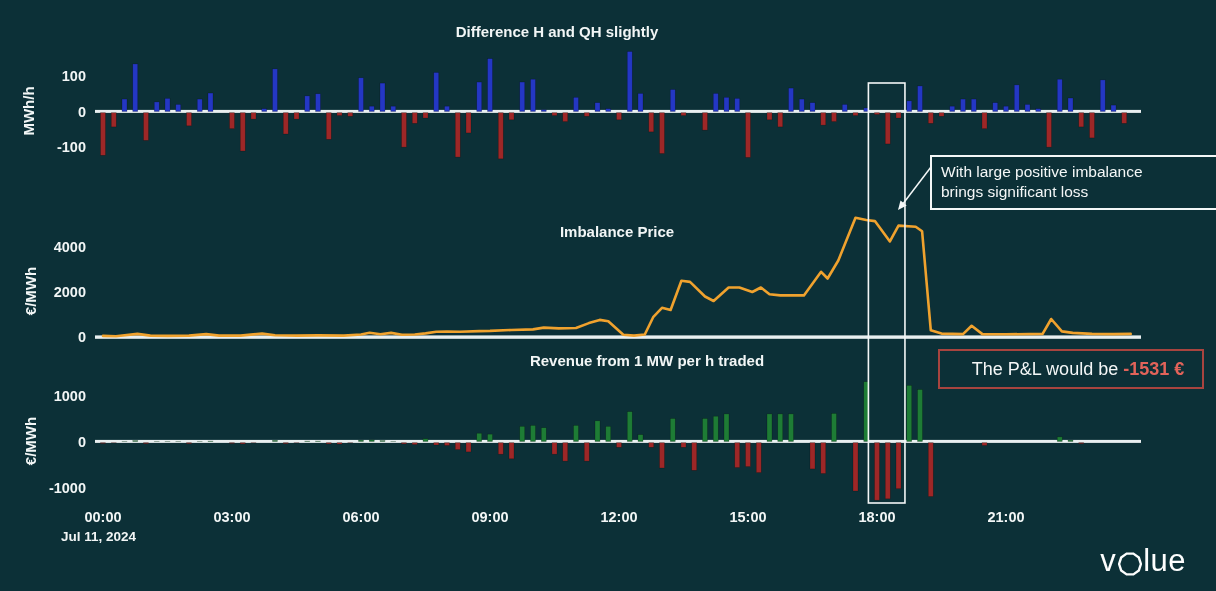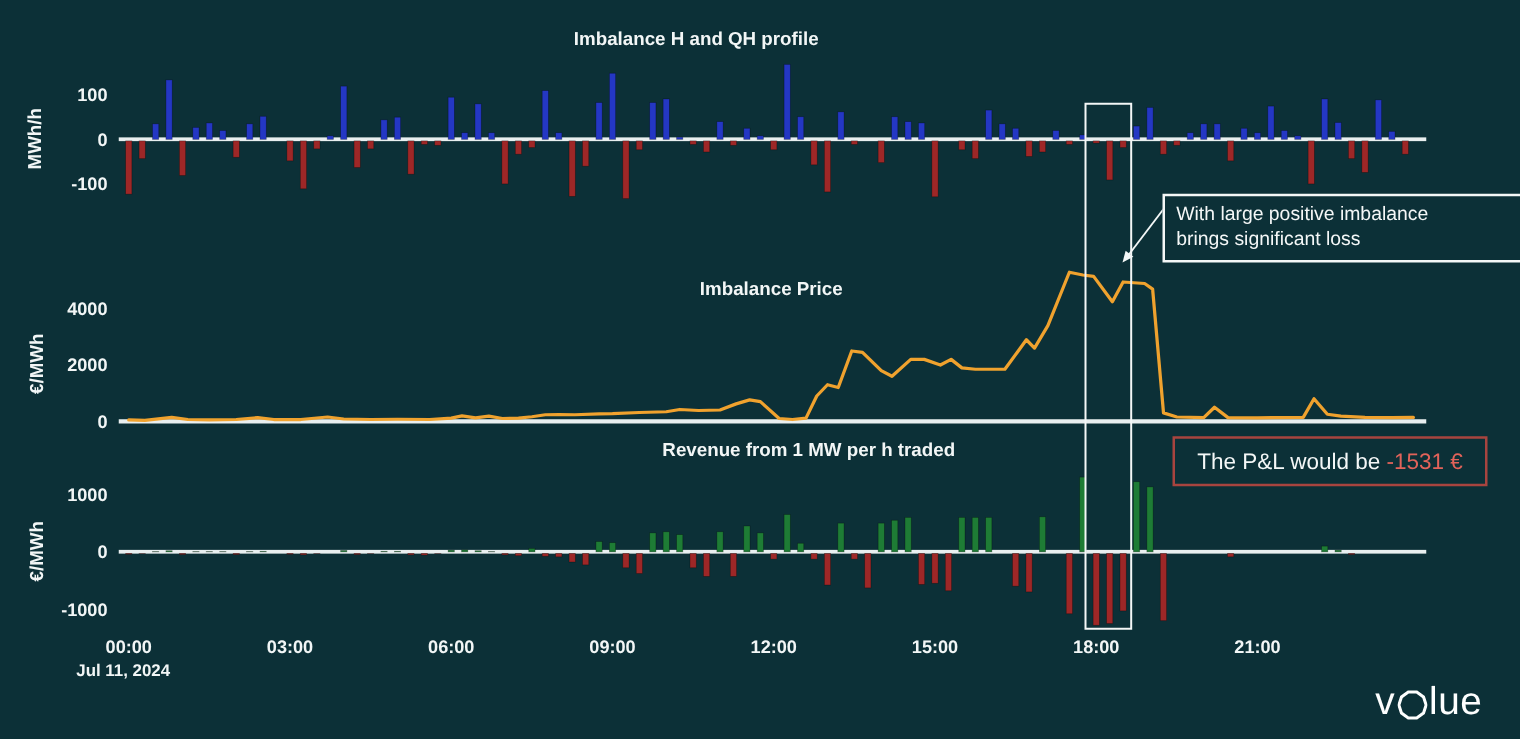--- a/index.html
+++ b/index.html
@@ -10,21 +10,21 @@
       font-size:15px;font-weight:bold;color:#f2f6f6;white-space:nowrap;}
   .y-unit{position:absolute;z-index:2;transform:translate(-50%,-50%) rotate(-90deg);
       font-size:15px;font-weight:bold;color:#f2f6f6;white-space:nowrap;}
   .date-label{position:absolute;z-index:2;font-size:13.5px;font-weight:bold;color:#f2f6f6;}
   .anno-box{position:absolute;left:930px;top:155px;width:256px;z-index:3;
       border:2px solid #f4f7f7;background:#0c3037;padding:5px 25px 7px 9px;
       font-size:15.5px;line-height:1.27;font-weight:400;color:#f4f7f7;}
   .pnl-box{position:absolute;left:938px;top:349px;width:248px;height:36px;z-index:3;
       border:2px solid #a8443f;background:#0c3037;display:flex;align-items:center;
       justify-content:center;font-size:18px;color:#f4f7f7;white-space:pre;}
-  .pnl-value{font-weight:400;}
+  .pnl-value{font-weight:700;}
   .logo{position:absolute;right:30px;bottom:12px;z-index:3;display:flex;align-items:center;
       font-size:31px;color:#fdfefe;letter-spacing:0.5px;font-weight:400;}
   .logo svg{margin:6px 1px 0 2px;}
 </style>
 </head>
 <body>
 
 <div id="app">
 
   <svg id="chart-svg" width="1216" height="591">
@@ -218,36 +218,36 @@
       <text x="490" y="522" text-anchor="middle" fill="#f2f6f6" font-size="14.5" font-weight="bold" font-family="&quot;Liberation Sans&quot;,sans-serif">09:00</text>
       <text x="619" y="522" text-anchor="middle" fill="#f2f6f6" font-size="14.5" font-weight="bold" font-family="&quot;Liberation Sans&quot;,sans-serif">12:00</text>
       <text x="748" y="522" text-anchor="middle" fill="#f2f6f6" font-size="14.5" font-weight="bold" font-family="&quot;Liberation Sans&quot;,sans-serif">15:00</text>
       <text x="877" y="522" text-anchor="middle" fill="#f2f6f6" font-size="14.5" font-weight="bold" font-family="&quot;Liberation Sans&quot;,sans-serif">18:00</text>
       <text x="1006" y="522" text-anchor="middle" fill="#f2f6f6" font-size="14.5" font-weight="bold" font-family="&quot;Liberation Sans&quot;,sans-serif">21:00</text>
       <rect x="868.4" y="83" width="36.549999999999955" height="420" fill="none" stroke="#f4f7f7" stroke-width="1.6"></rect>
       <line x1="931" y1="167" x2="903" y2="203.8" stroke="#f4f7f7" stroke-width="1.5"></line>
       <polygon points="898,210 900.5,200.5 906.7,205.4" fill="#f4f7f7"></polygon>
     </svg>
 
-  <div class="chart-title" style="left:557px;top:23px;">Imbalance H and QH profile</div>
+  <div class="chart-title" style="left:557px;top:23px;">Difference H and QH slightly</div>
   <div class="chart-title" style="left:617px;top:188px;margin-top:35px;">Imbalance Price</div>
   <div class="chart-title" style="left:647px;top:352px;">Revenue from 1 MW per h traded</div>
 
   <div class="y-unit" style="left:28px;top:111px;">MWh/h</div>
   <div class="y-unit" style="left:30px;top:291px;">€/MWh</div>
   <div class="y-unit" style="left:30px;top:441px;">€/MWh</div>
 
   <div class="date-label" style="left:61px;top:529px;">Jul 11, 2024</div>
 
   <div class="anno-box">
     <div>With large positive imbalance</div>
     <div>brings significant loss</div>
   </div>
 
-  <div class="pnl-box" style="border-color: rgb(168, 68, 63);">
+  <div class="pnl-box" style="border-color: rgb(168, 68, 63); padding-left: 14px;">
     <span>The P&amp;L would be </span><span class="pnl-value" id="pnl-value" style="color: rgb(226, 99, 90);">-1531 €</span>
   </div>
 
   <div class="logo">
     <span id="logo-v">v</span>
     <svg width="24" height="24" viewBox="0 0 22 22">
       <polygon points="21,11 19.1,16.9 14.1,20.5 7.9,20.5 2.9,16.9 1,11 2.9,5.1 7.9,1.5 14.1,1.5 19.1,5.1" fill="none" stroke="#fdfefe" stroke-width="2.2"></polygon>
     </svg>
     <span id="logo-rest">lue</span>
   </div>

